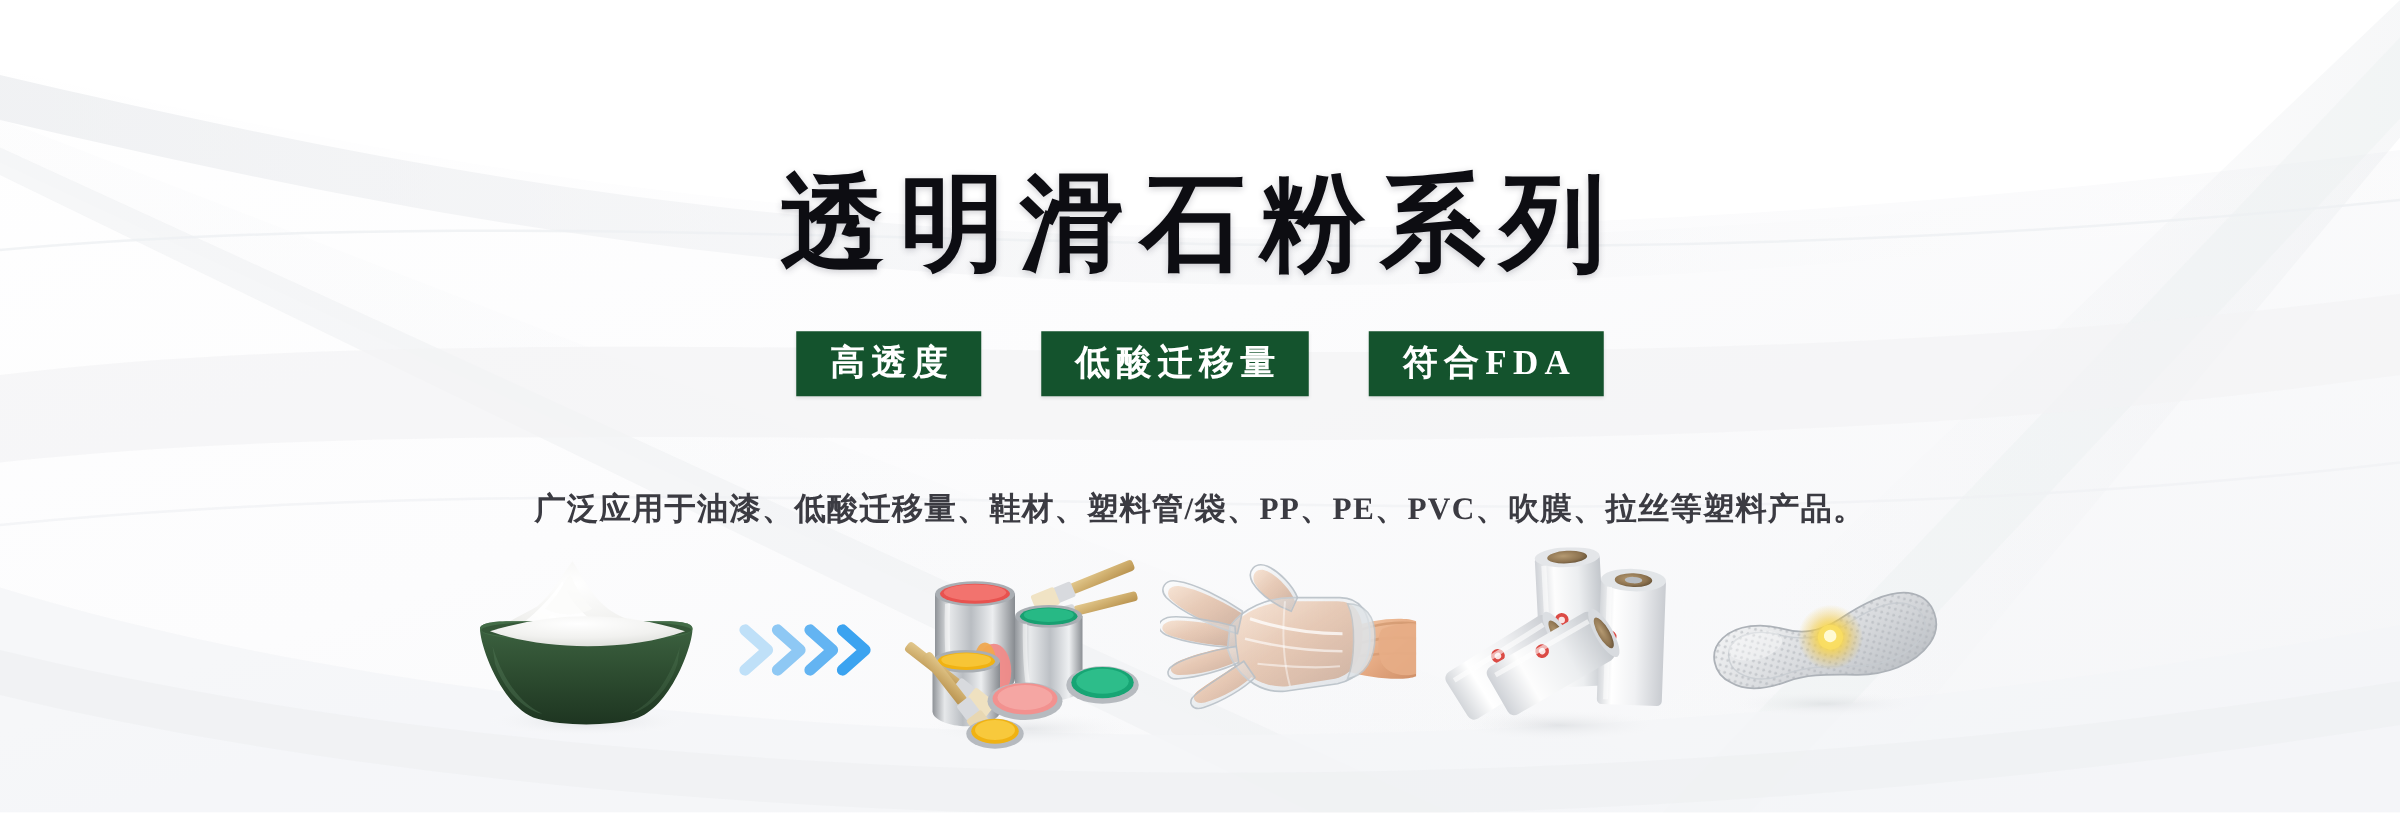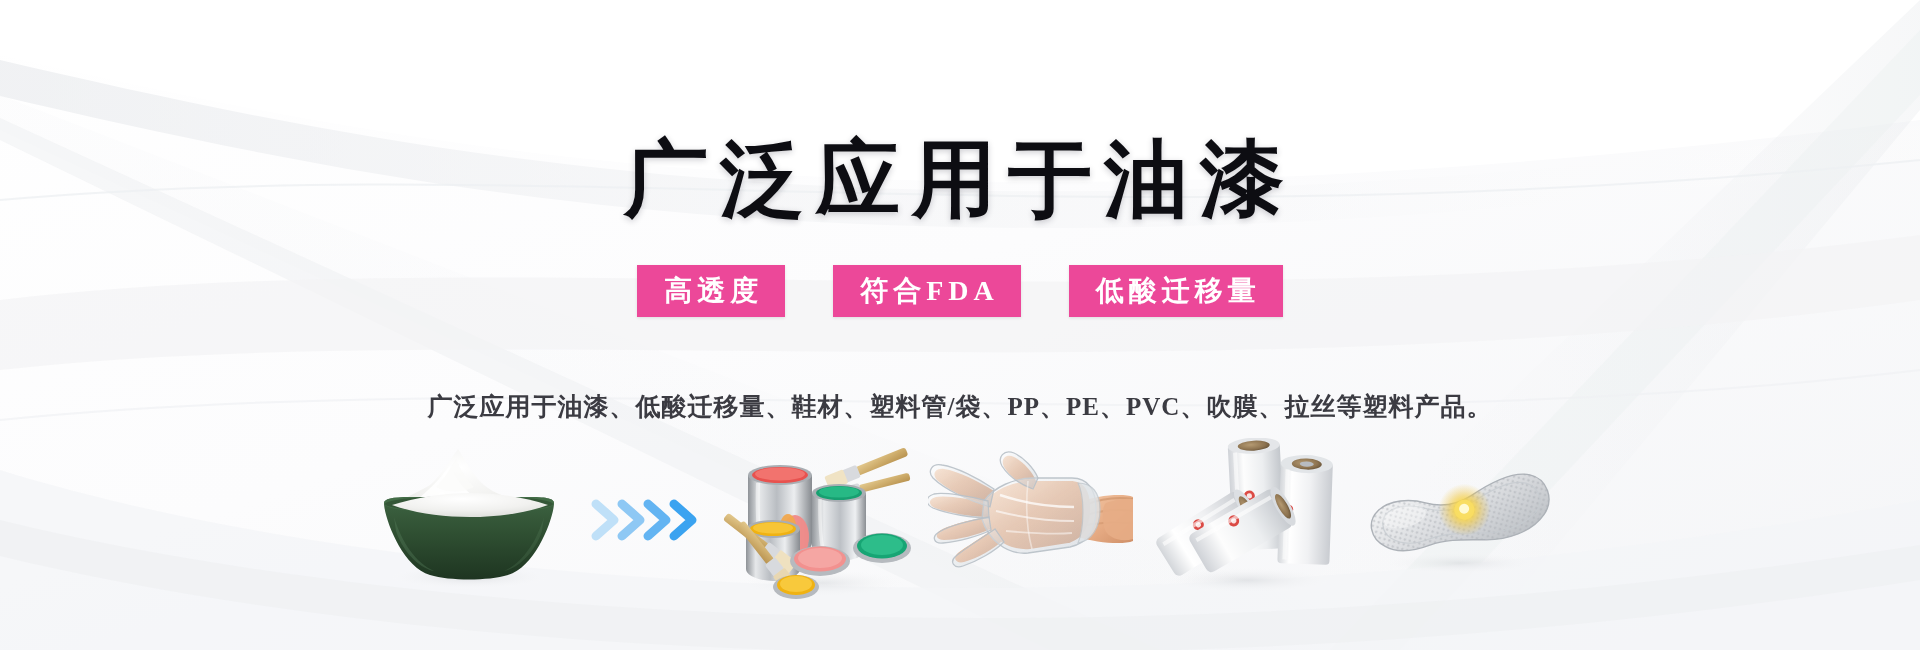--- a/index.html
+++ b/index.html
@@ -50,21 +50,21 @@
     position: absolute;
     top: 265px;
     left: 0;
     width: 1920px;
     display: flex;
     justify-content: center;
     align-items: center;
     gap: 48px;
   }
   .badge {
-    background: #ec4899;
+    background: #14532d;
     color: #ffffff;
     font-family: "Liberation Serif", "DejaVu Serif", serif;
     font-weight: 700;
     font-size: 28px;
     letter-spacing: 5px;
     padding: 8px 22px 9px 27px;
     line-height: 1.25;
     white-space: nowrap;
     box-shadow: 0 1px 3px rgba(0,0,0,0.10);
   }
@@ -157,27 +157,27 @@
     <path d="M0,300 C500,240 1200,330 1920,235 L1920,300 C1200,400 500,315 0,370 Z" fill="#f2f3f5" opacity="0.65"></path>
 
     <path d="M0,470 C420,600 1180,640 1920,500 L1920,650 L0,650 Z" fill="#f4f5f7" opacity="0.8"></path>
     <path d="M0,520 C450,630 1200,660 1920,545 L1920,580 C1200,695 450,665 0,556 Z" fill="#eceef1" opacity="0.55"></path>
 
     <path d="M0,200 C560,150 1100,245 1920,160" fill="none" stroke="#eef0f2" stroke-width="2" opacity="0.8"></path>
     <path d="M0,420 C600,360 1250,450 1920,370" fill="none" stroke="#f0f1f3" stroke-width="2" opacity="0.7"></path>
   </svg>
 
   <div class="title-wrap">
-    <h1 class="main-title">广泛应用于油漆</h1>
+    <h1 class="main-title">透明滑石粉系列</h1>
   </div>
 
   <div class="badges">
     <span class="badge">高透度</span>
+    <span class="badge">低酸迁移量</span>
     <span class="badge">符合FDA</span>
-    <span class="badge">低酸迁移量</span>
   </div>
 
   <div class="desc-wrap">
     <p class="desc">广泛应用于油漆、低酸迁移量、鞋材、塑料管/袋、PP、PE、PVC、吹膜、拉丝等塑料产品。</p>
   </div>
 
   <div class="products">
 
     <div class="product-cell cell-bowl">
       <svg width="220" height="170" viewBox="0 0 220 170">

